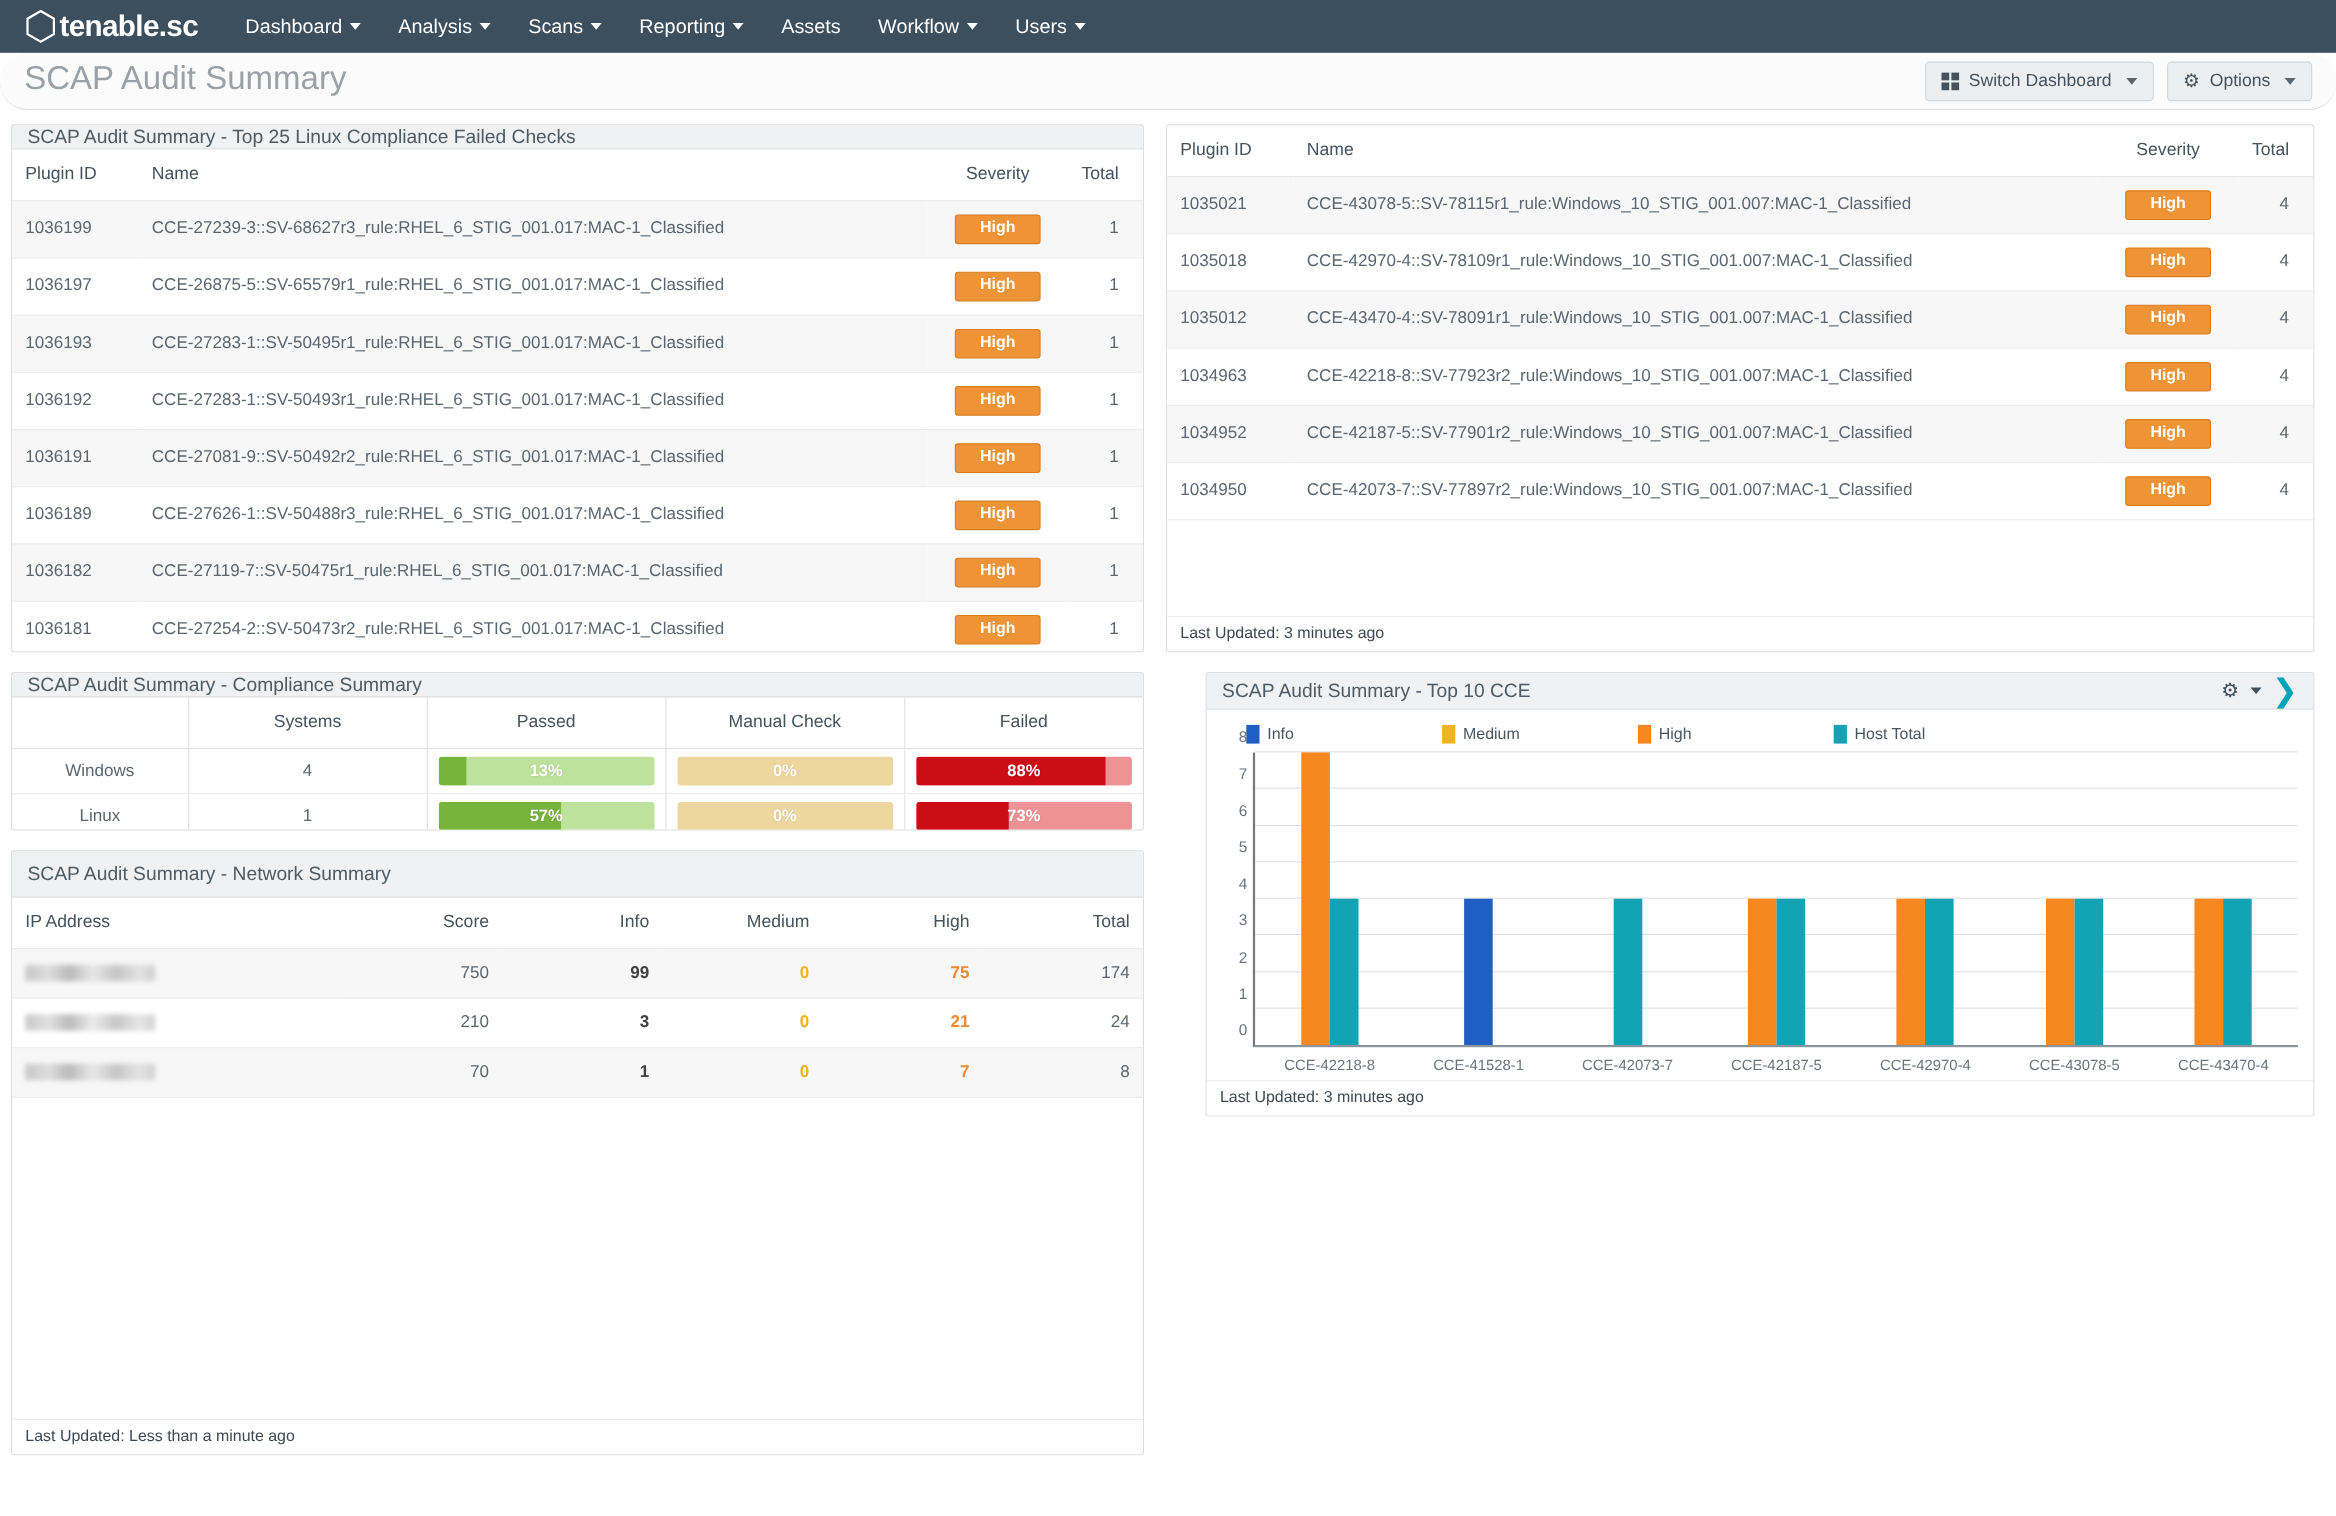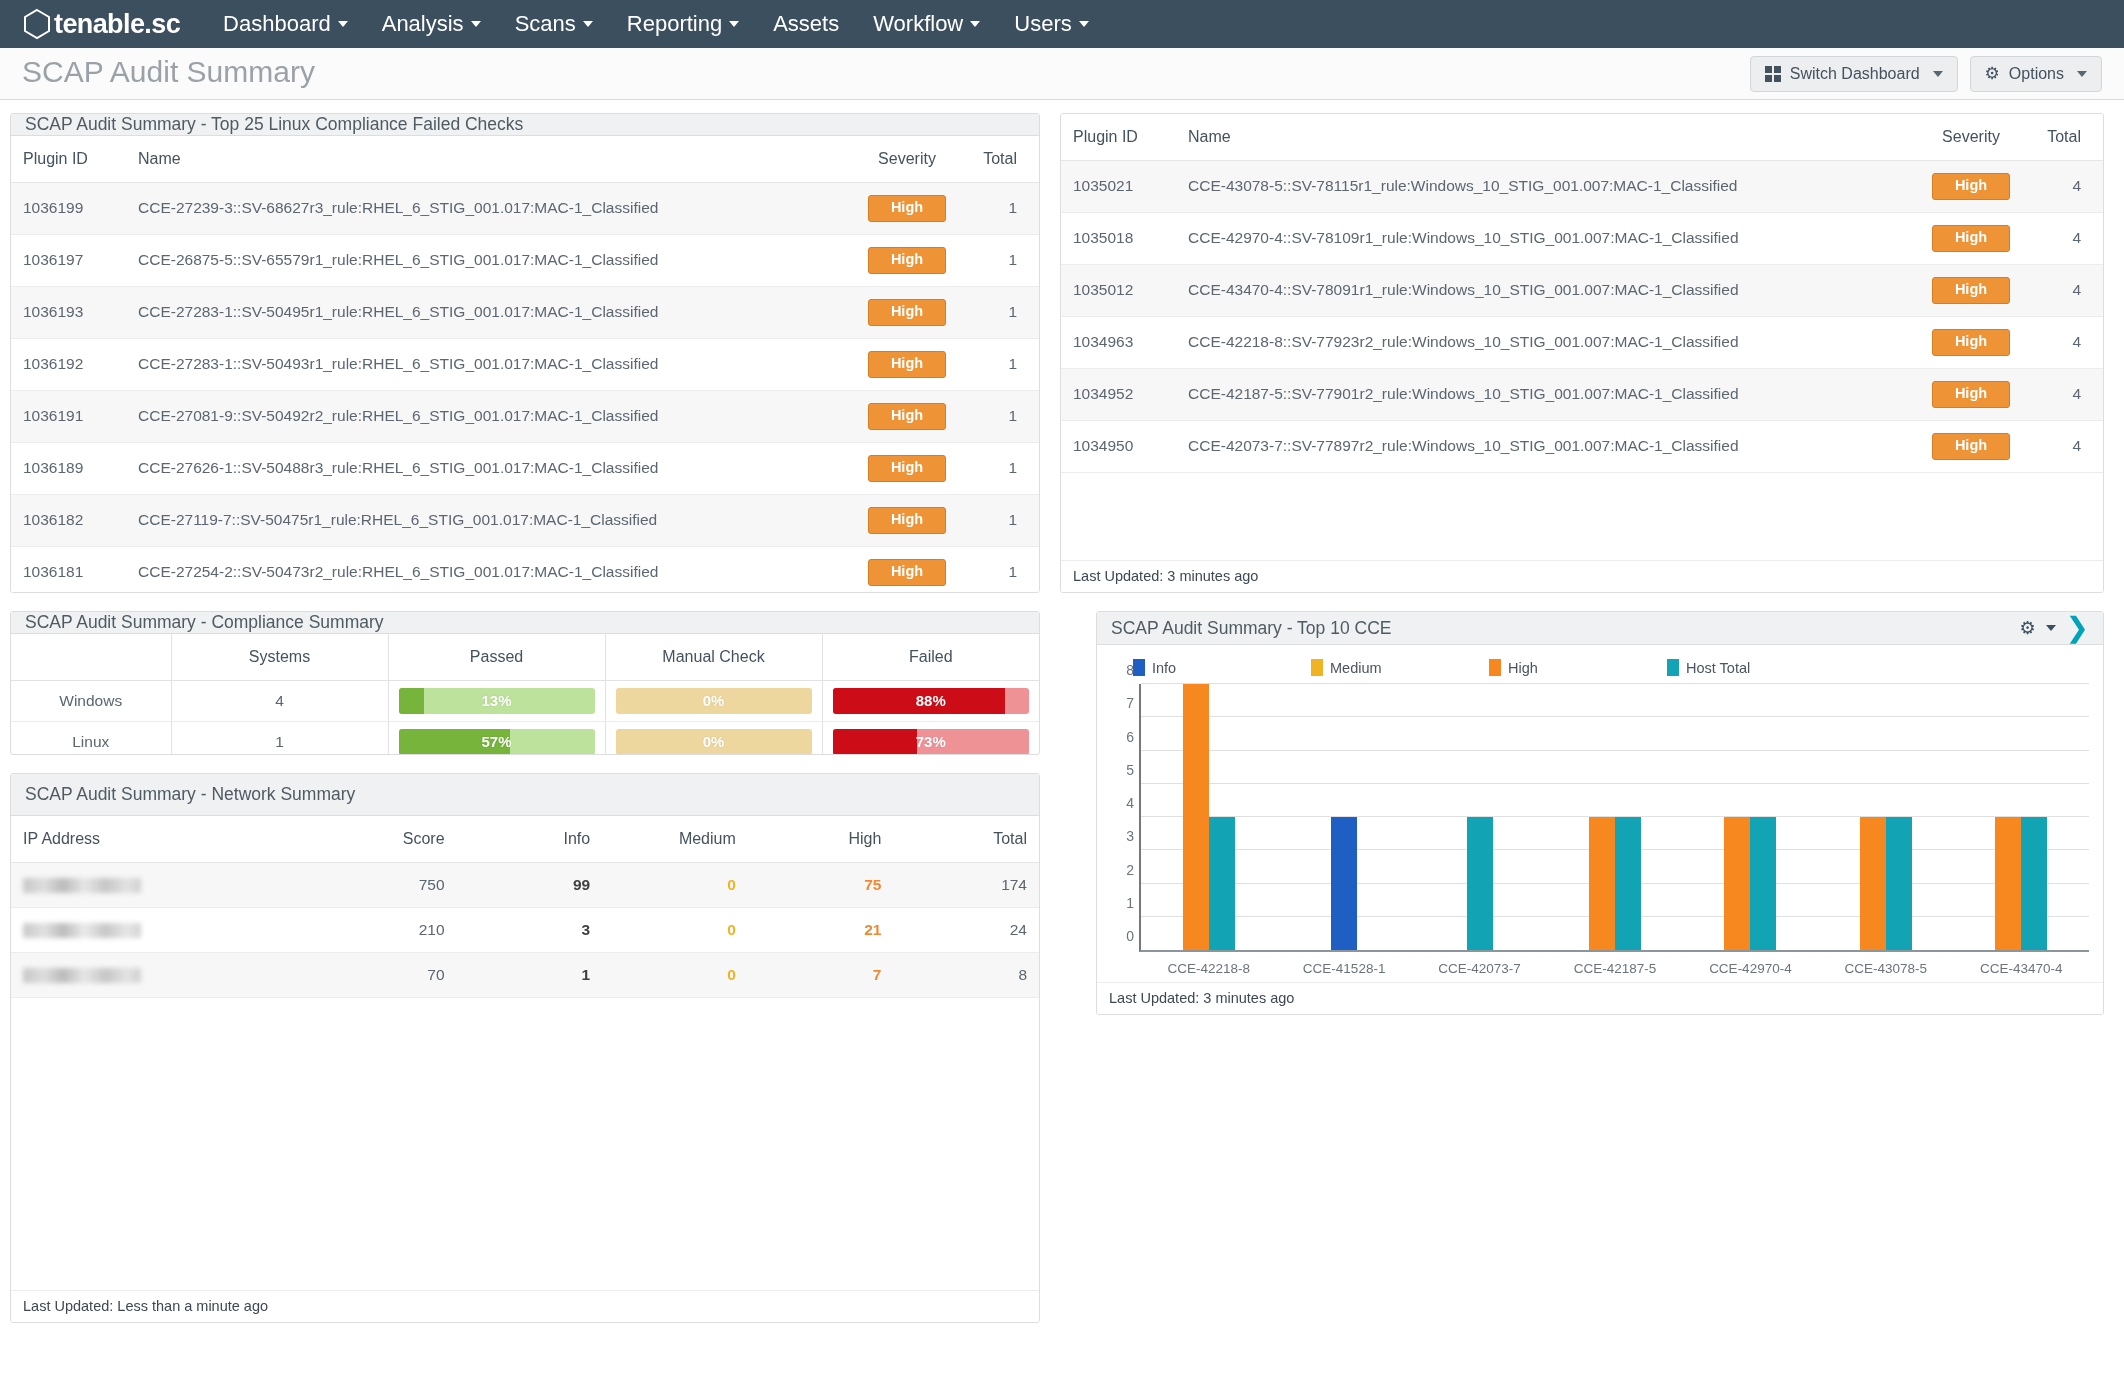--- a/index.html
+++ b/index.html
@@ -26,21 +26,21 @@
   .brand-text {
     color: #ffffff;
     font-size: 27px;
     font-weight: bold;
     letter-spacing: -0.6px;
     line-height: 1;
     position: relative;
   }
   .navitem {
     color: #ffffff;
-    font-size: 22px;
+    font-size: 18px;
     padding: 0 17px;
     height: 48px;
     display: flex;
     align-items: center;
     cursor: pointer;
     white-space: nowrap;
   }
   .caret-down {
     display: inline-block;
     margin-left: 7px;
@@ -53,20 +53,21 @@
   
   .titlebar {
     height: 52px;
     background: #fbfbfb;
     border-bottom: 1px solid #dcdcdc;
     display: flex;
     align-items: center;
     justify-content: space-between;
     padding: 0 22px 0 22px;
     position: relative;
+    border-radius: 25px;
   }
   .page-title {
     font-size: 30px;
     color: #9aa2a8;
     font-weight: normal;
     letter-spacing: 0px;
     line-height: 1;
     padding-bottom: 3px;
   }
   .titlebar-actions { display: flex; gap: 12px; align-items: center; }

